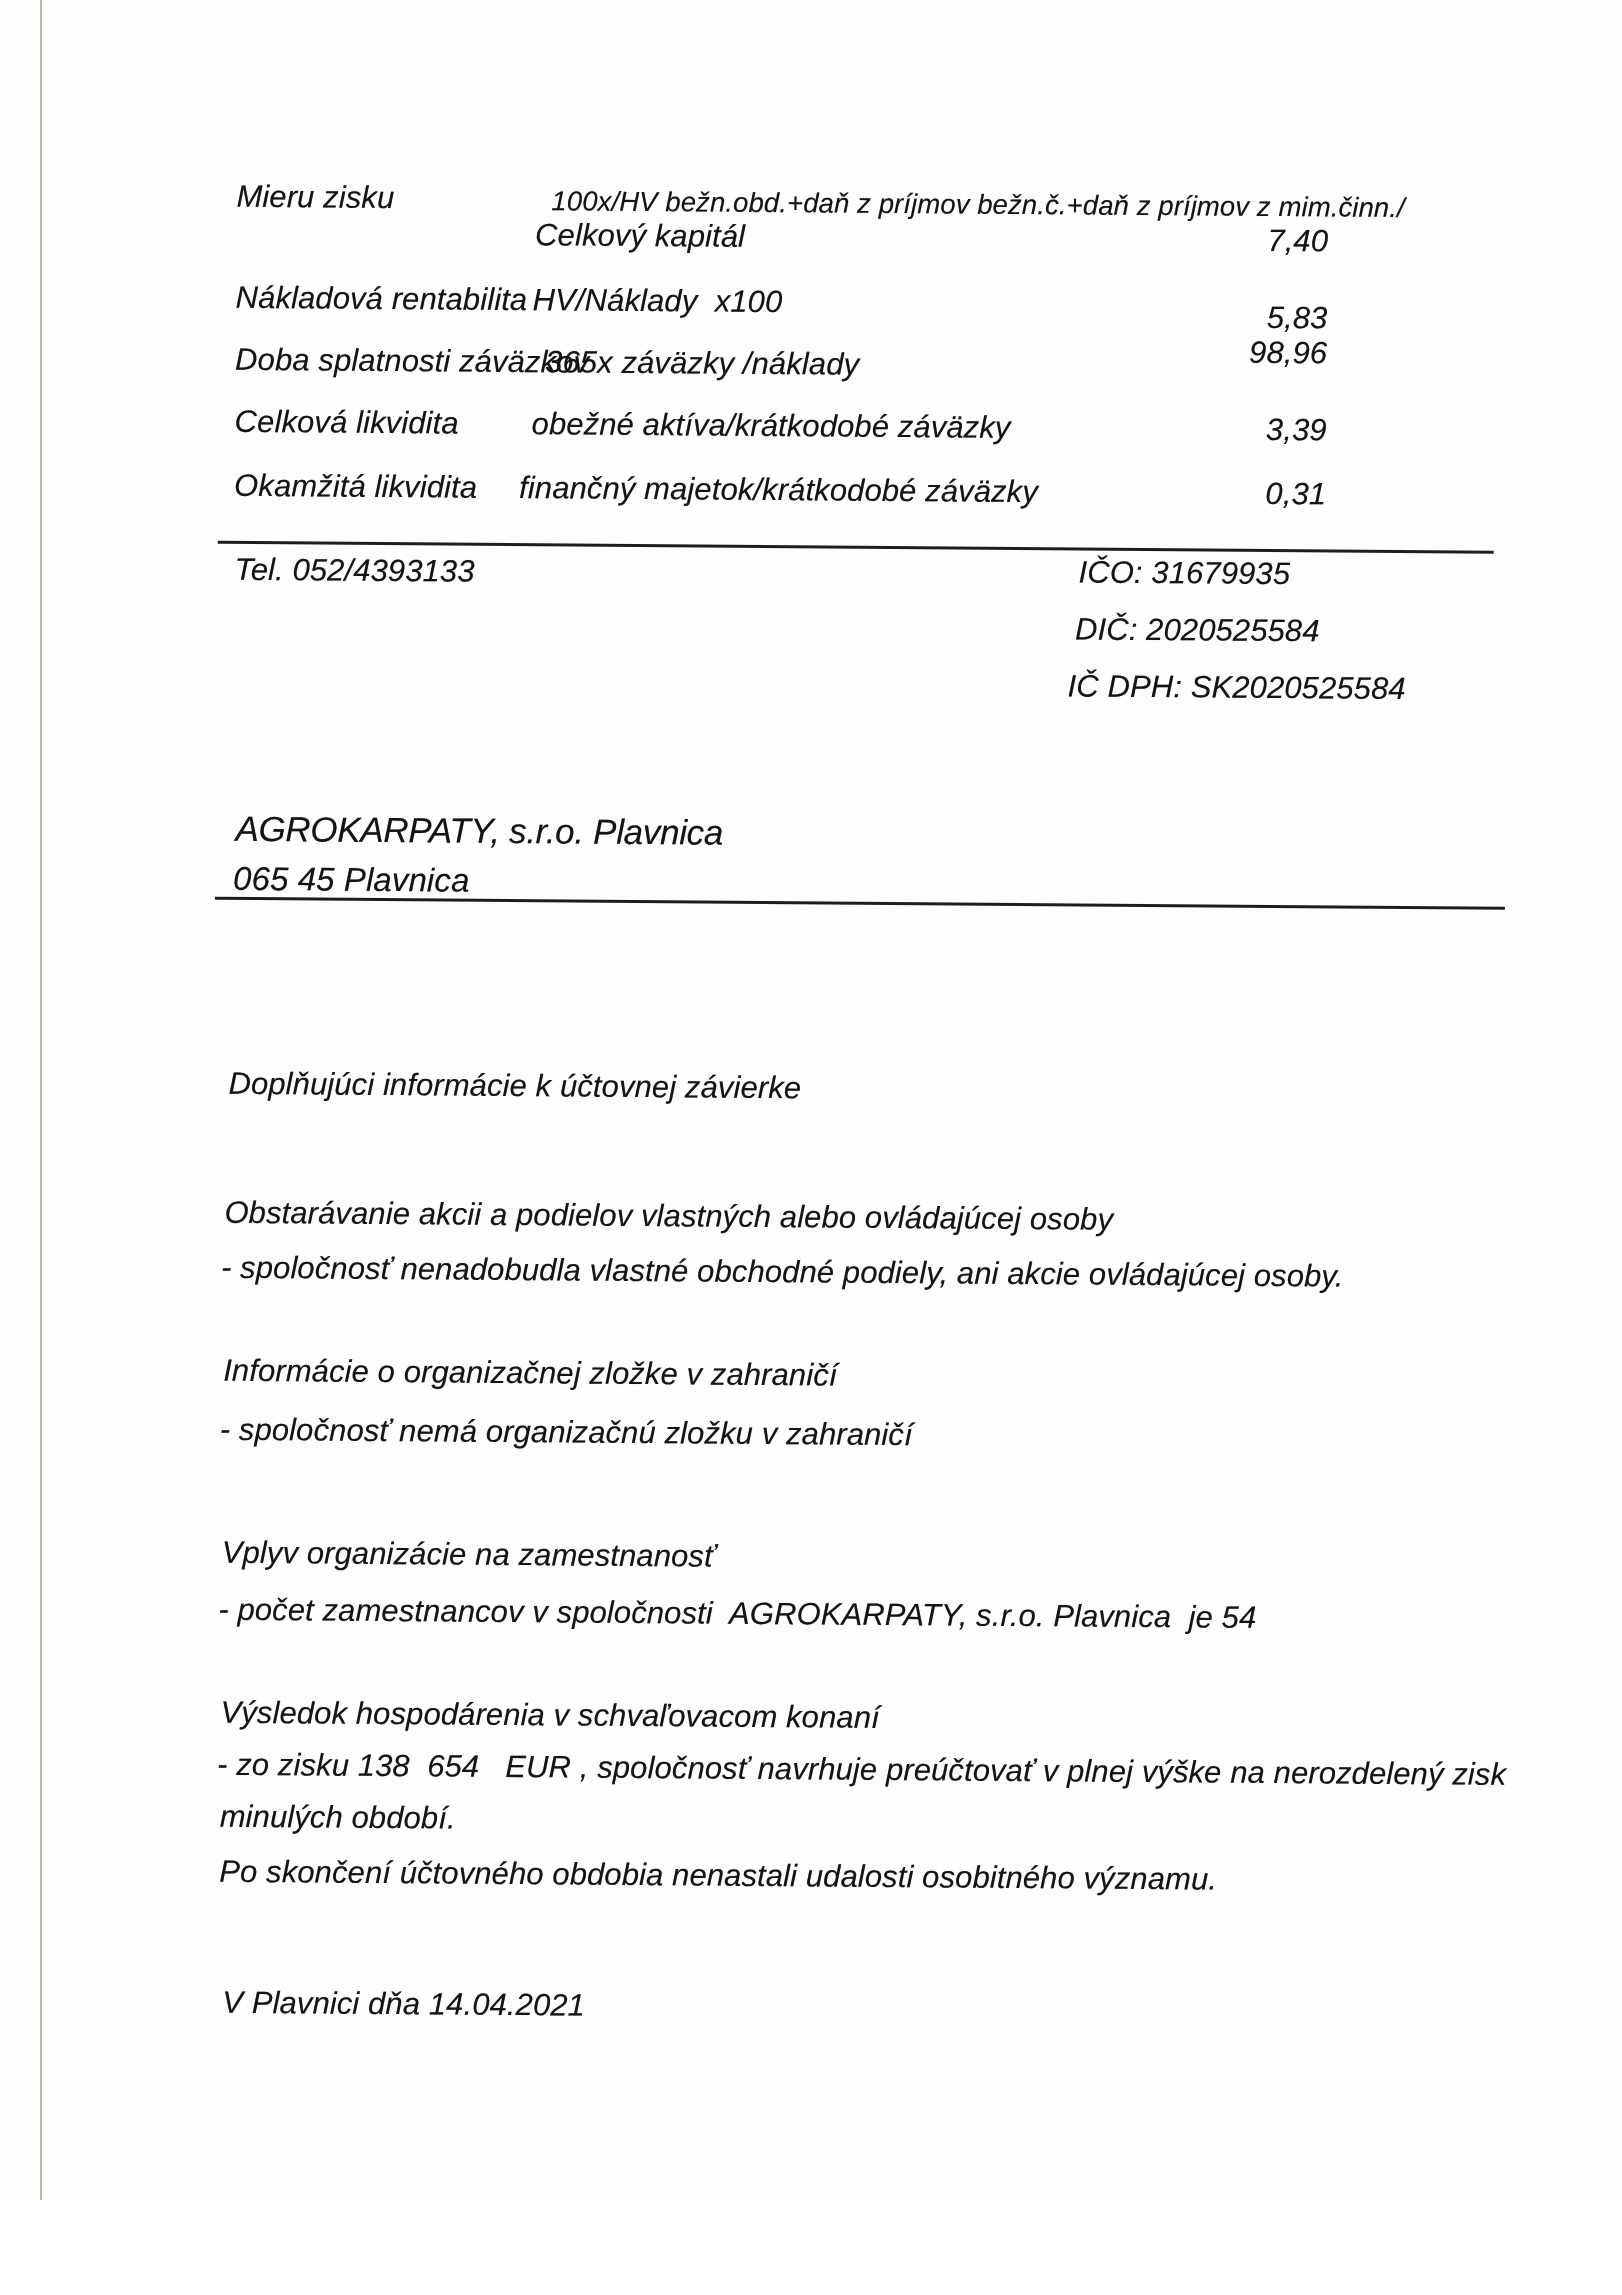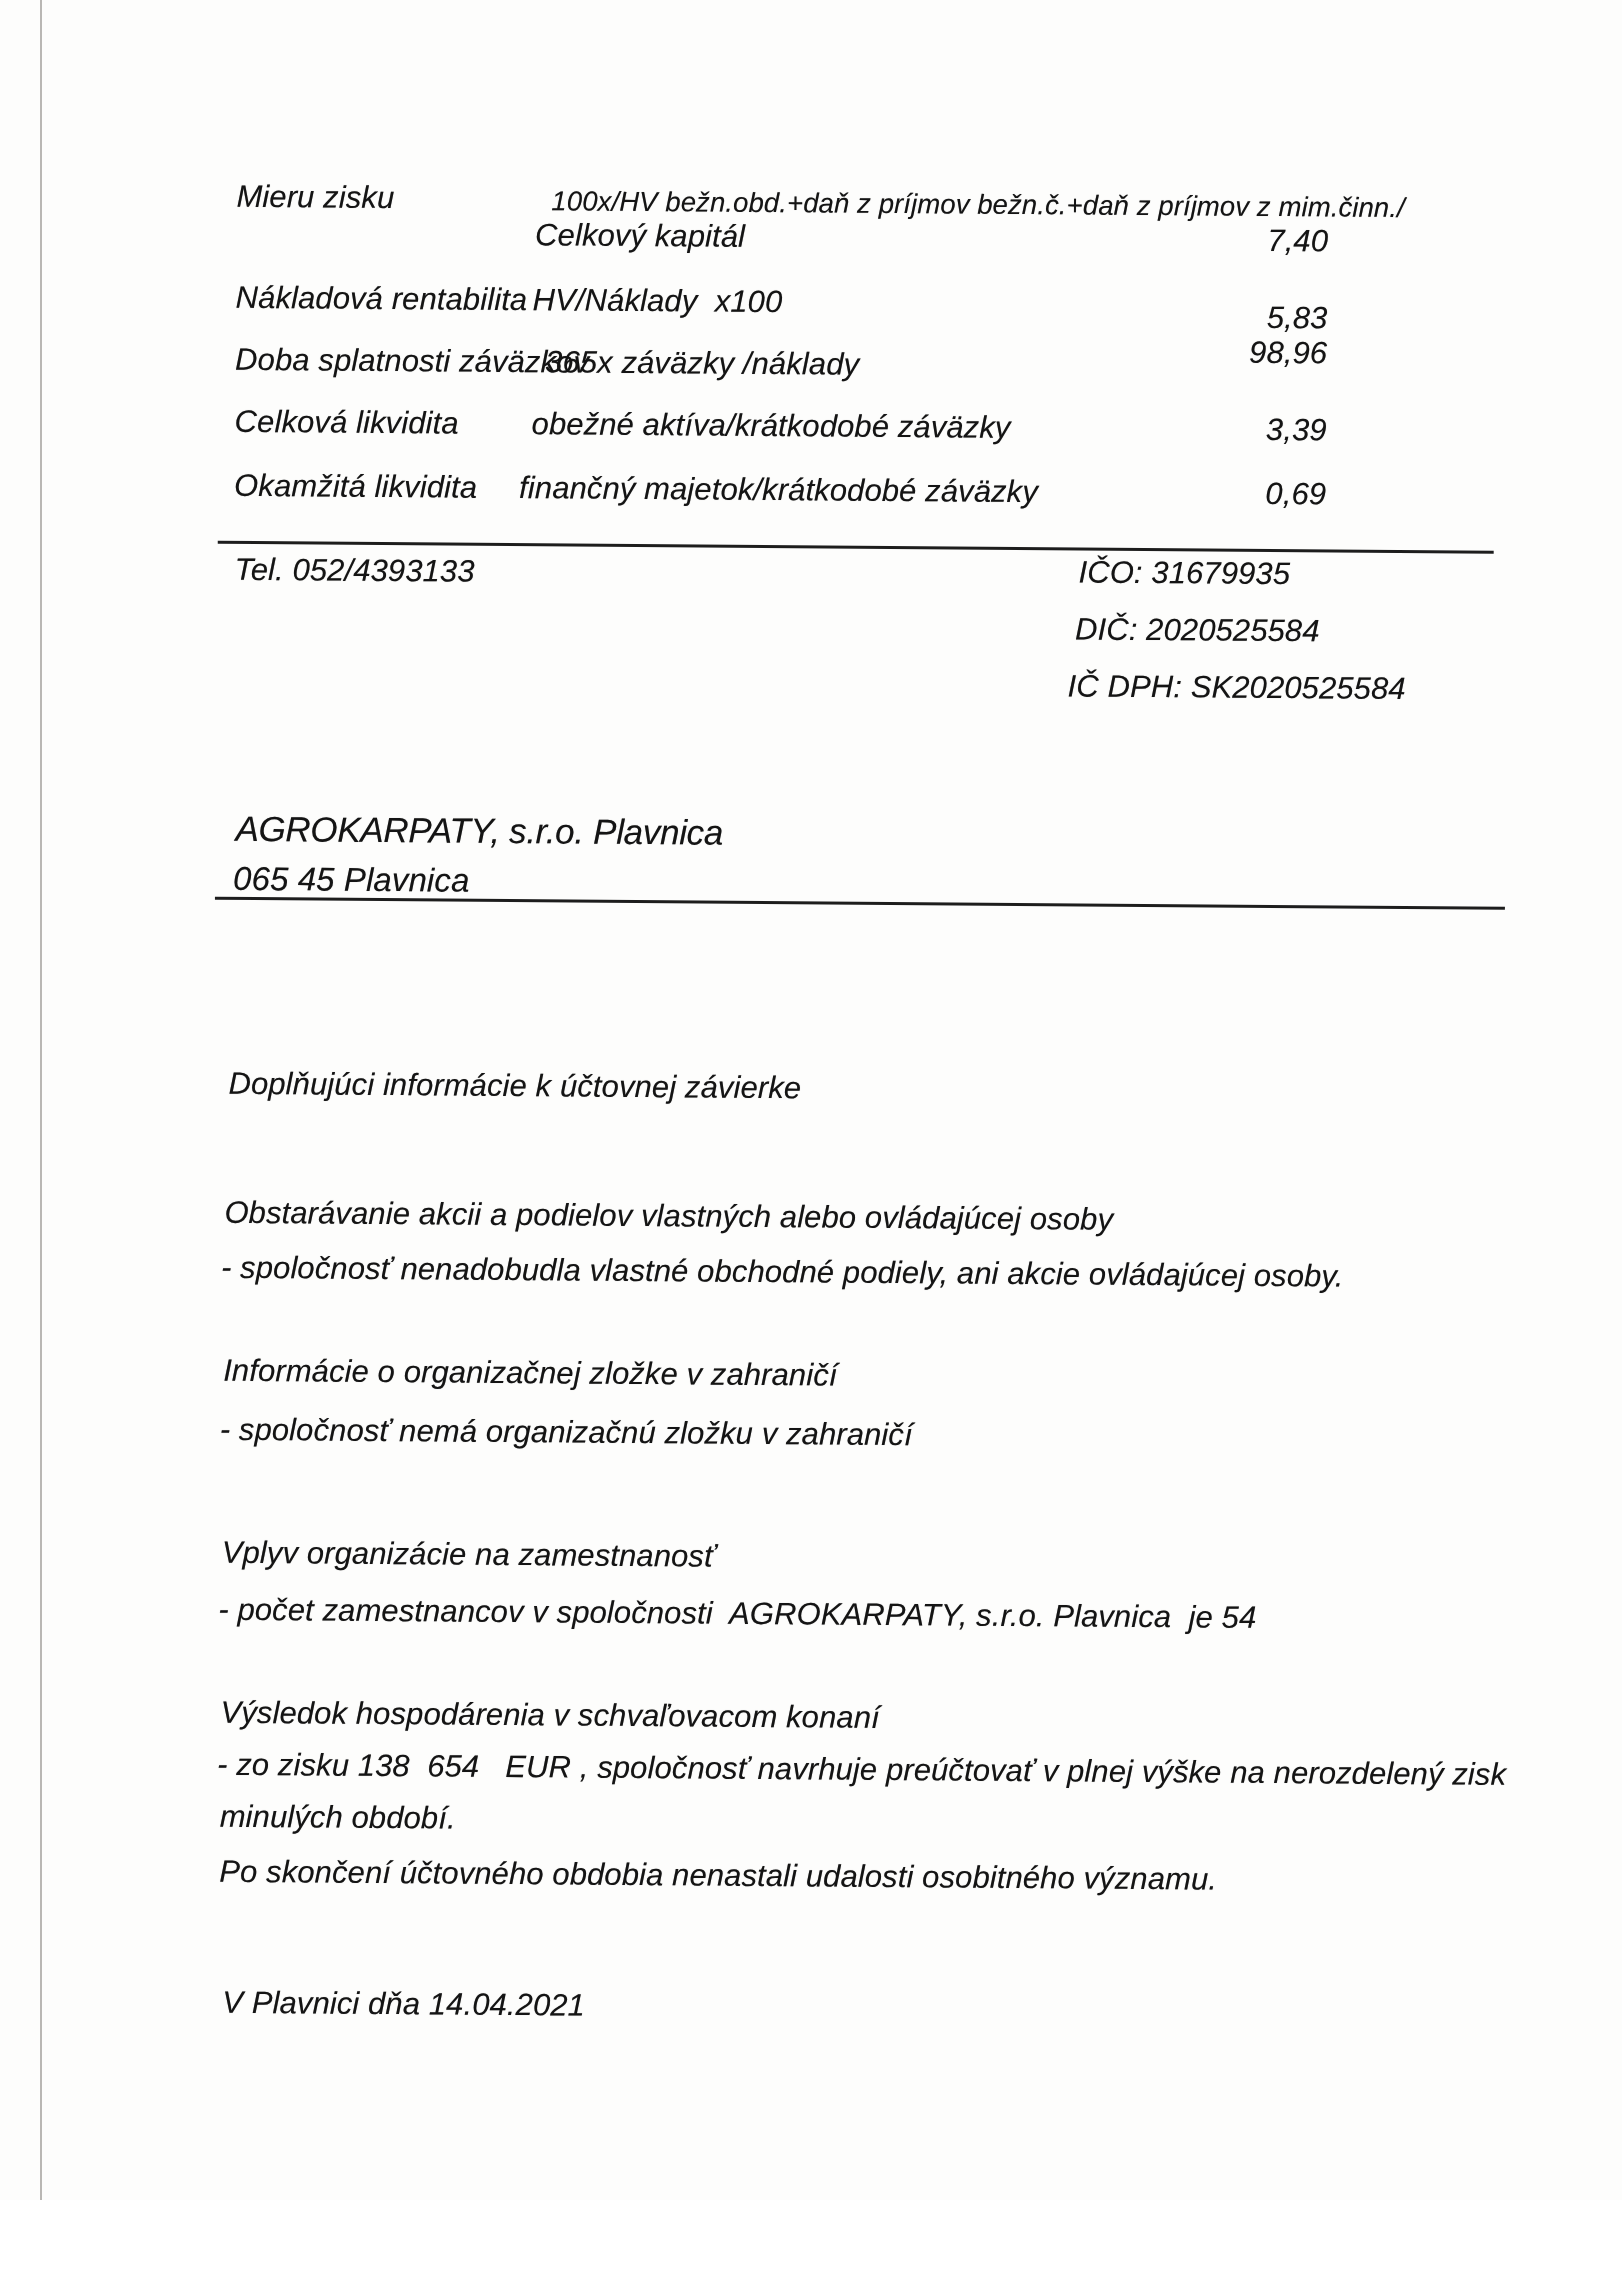--- a/index.html
+++ b/index.html
@@ -87,21 +87,21 @@
     <div class="line" style="left:238px; top:342px;">Doba splatnosti záväzkov</div>
     <div class="line" style="left:548px; top:342px;">365x záväzky /náklady</div>
     <div class="value" style="top:327px;">98,96</div>
 
     <div class="line" style="left:238px; top:404px;">Celková likvidita</div>
     <div class="line" style="left:535px; top:404px;">obežné aktíva/krátkodobé záväzky</div>
     <div class="value" style="top:404px;">3,39</div>
 
     <div class="line" style="left:238px; top:468px;">Okamžitá likvidita</div>
     <div class="line" style="left:523px; top:468px;">finančný majetok/krátkodobé záväzky</div>
-    <div class="value" style="top:468px;">0,69</div>
+    <div class="value" style="top:468px;">0,31</div>
 
     <div class="rule" style="left:222px; top:539px; width:1276px;"></div>
 
     <div class="line contact" style="left:239px; top:552px;">Tel. 052/4393133</div>
     <div class="line contact" style="left:1083px; top:548px;">IČO: 31679935</div>
     <div class="line contact" style="left:1080px; top:605px;">DIČ: 2020525584</div>
     <div class="line contact" style="left:1073px; top:662px;">IČ DPH: SK2020525584</div>
 
     <div class="line big" style="left:242px; top:809px; letter-spacing:-0.3px;">AGROKARPATY, s.r.o. Plavnica</div>
     <div class="line mid" style="left:240px; top:860px;">065 45 Plavnica</div>

